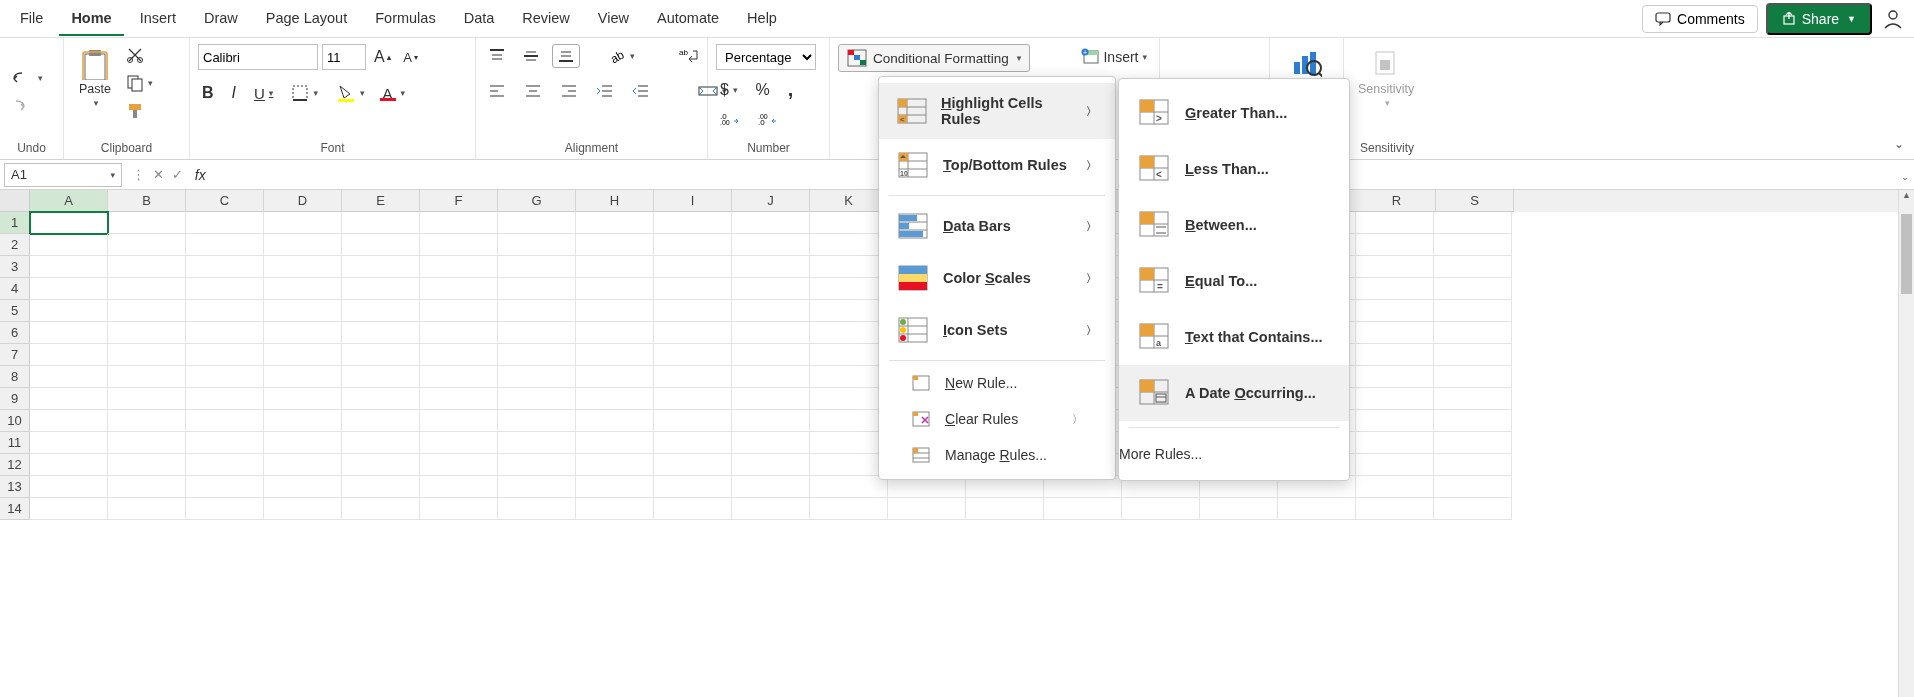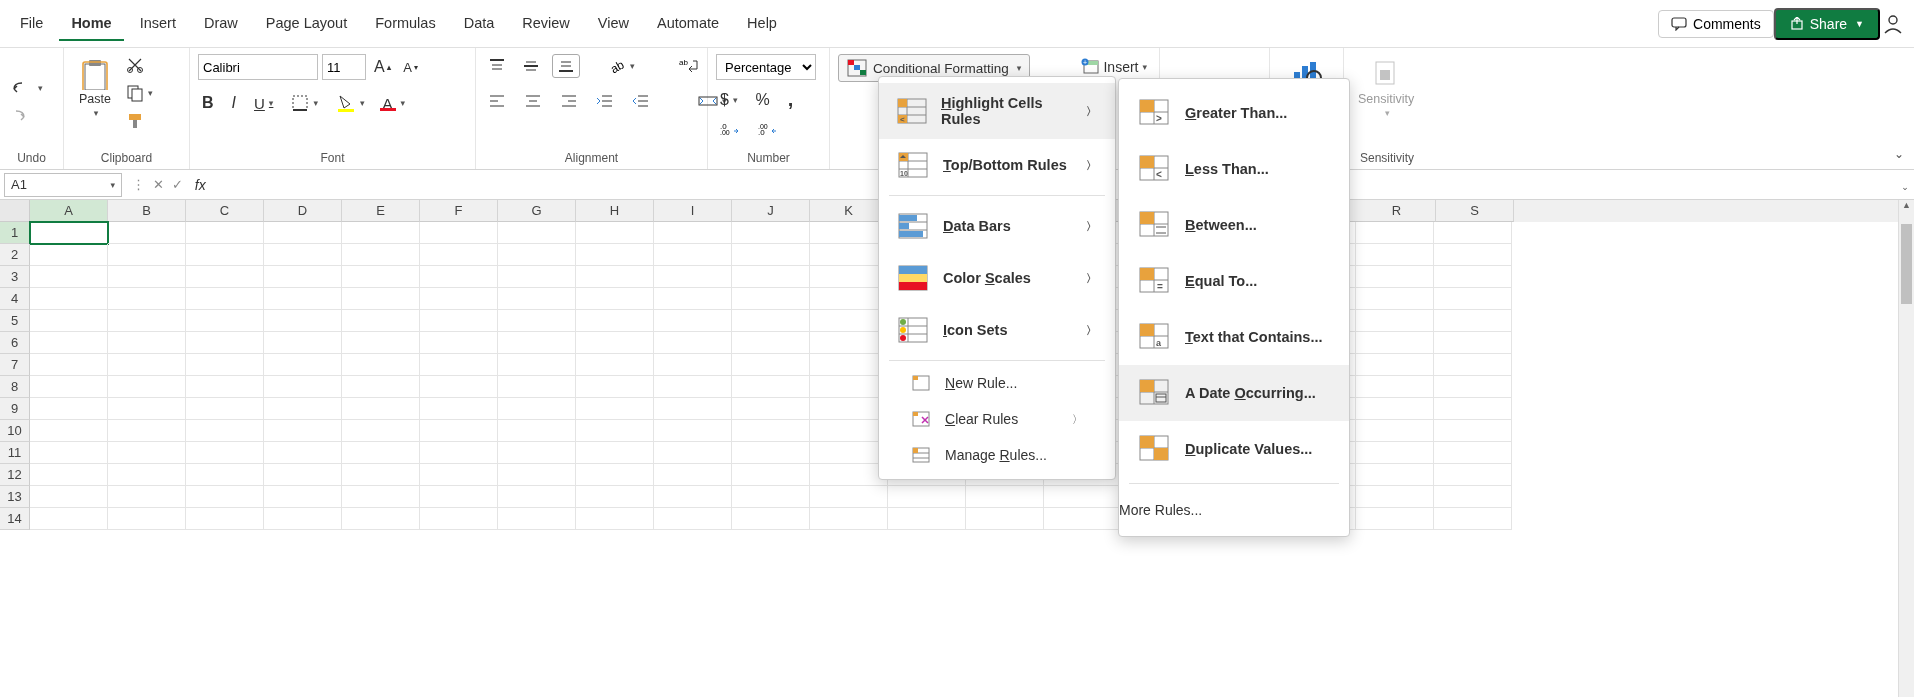--- a/index.html
+++ b/index.html
@@ -1,22 +1,22 @@
 <!DOCTYPE html>
 <html><head>
 <meta charset="utf-8">
 <style>
 * { margin: 0; padding: 0; box-sizing: border-box; font-family: 'Segoe UI', Tahoma, sans-serif; }
 body { background: #fff; font-size: 14px; color: #333; overflow: hidden; }
 
-.menubar { display: flex; align-items: center; height: 48px; padding: 18px 8px; border-bottom: 1px solid #e0e0e0; }
+.menubar { display: flex; align-items: center; height: 38px; padding: 18px 8px; border-bottom: 1px solid #e0e0e0; }
 .menubar-left { display: flex; gap: 4px; }
 .menubar-item { padding: 8px 12px; cursor: pointer; font-size: 14.5px; }
 .menubar-item.active { border-bottom: 2.5px solid #107c41; font-weight: 600; }
-.menubar-right { margin-left: auto; display: flex; align-items: center; }
+.menubar-right { margin-left: auto; display: flex; gap: 8px; align-items: center; }
 .comments-btn { border: 1px solid #ccc; border-radius: 4px; padding: 5px 12px; background: #fff; display: flex; align-items: center; gap: 6px; font-size: 14px; }
 .share-btn { background: #107c41; color: #fff; border-radius: 4px; padding: 6px 14px; display: flex; align-items: center; gap: 6px; font-size: 14px; }
 .profile-icon { width: 26px; height: 26px; display: flex; align-items: center; justify-content: center; }
 
 .ribbon { display: flex; height: 122px; border-bottom: 1px solid #d4d4d4; background: #fff; position: relative; }
 .ribbon-group { display: flex; flex-direction: column; padding: 6px 8px 2px; border-right: 1px solid #e6e6e6; position: relative; }
 .ribbon-group-content { flex: 1; display: flex; align-items: flex-start; gap: 4px; }
 .ribbon-group-label { text-align: center; font-size: 12px; color: #555; padding: 2px 0; position: relative; }
 .bigbtn { display: flex; flex-direction: column; align-items: center; justify-content: center; padding: 4px 6px; gap: 2px; font-size: 12.5px; min-width: 46px; }
 .bigbtn svg { width: 32px; height: 32px; }
@@ -924,29 +924,17 @@
           <rect x="1" y="1" width="28" height="24" fill="none" stroke="#888"></rect>
           <line x1="1" y1="13" x2="29" y2="13" stroke="#888"></line>
           <line x1="15" y1="1" x2="15" y2="25" stroke="#888"></line>
           <rect x="1" y="1" width="14" height="12" fill="#e8a23d"></rect>
           <rect x="17" y="15" width="10" height="8" fill="none" stroke="#555"></rect>
           <line x1="17" y1="18" x2="27" y2="18" stroke="#555"></line>
         </svg>
       </span>
     <span><span>A Date </span><span class="underline-accel">O</span><span>ccurring...</span></span>
   </div>
-  <div class="submenu-item">
-    <span class="icon-box">
-        <svg width="30" height="26">
-          <rect x="1" y="1" width="28" height="24" fill="none" stroke="#888"></rect>
-          <line x1="1" y1="13" x2="29" y2="13" stroke="#888"></line>
-          <line x1="15" y1="1" x2="15" y2="25" stroke="#888"></line>
-          <rect x="1" y="1" width="14" height="12" fill="#e8a23d"></rect>
-          <rect x="15" y="13" width="14" height="12" fill="#e8a23d"></rect>
-        </svg>
-      </span>
-    <span><span class="underline-accel">D</span><span>uplicate Values...</span></span>
-  </div>
   <div class="submenu-sep"></div>
   <div class="more-rules">
     <span class="underline-accel">M</span><span>ore Rules...</span>
   </div>
 </div>
 
 </body></html>

